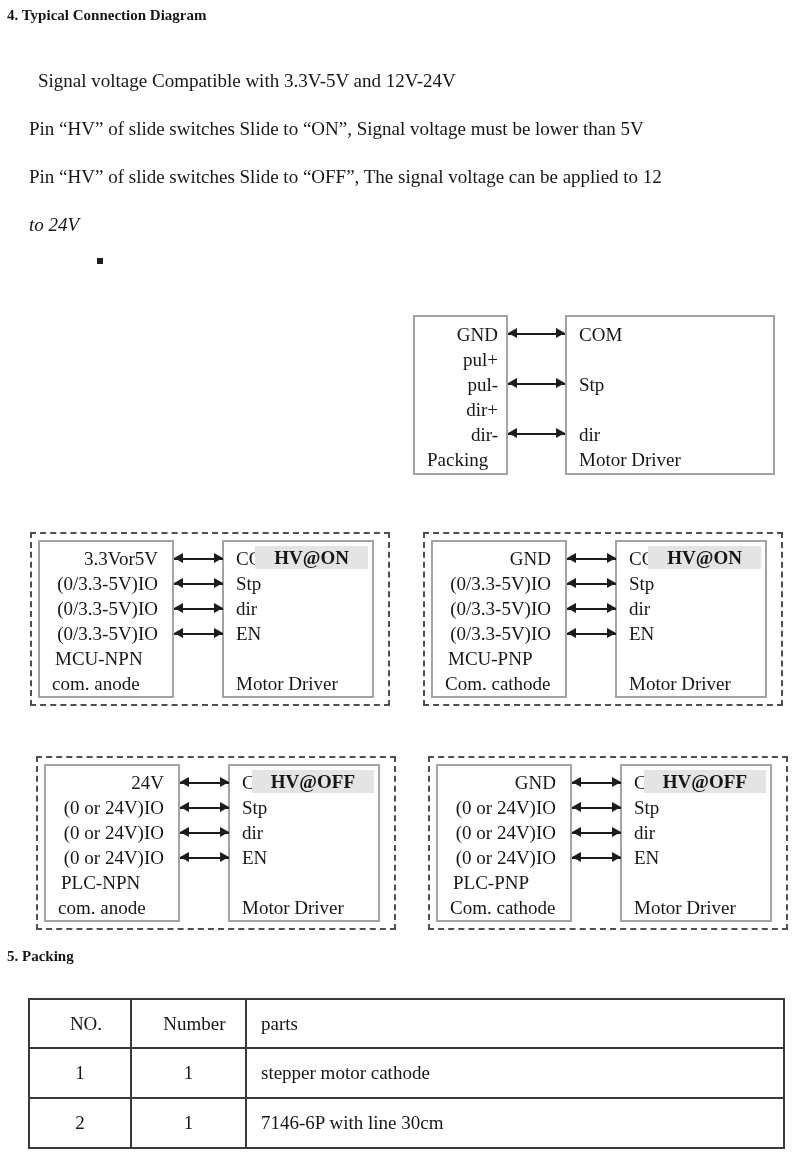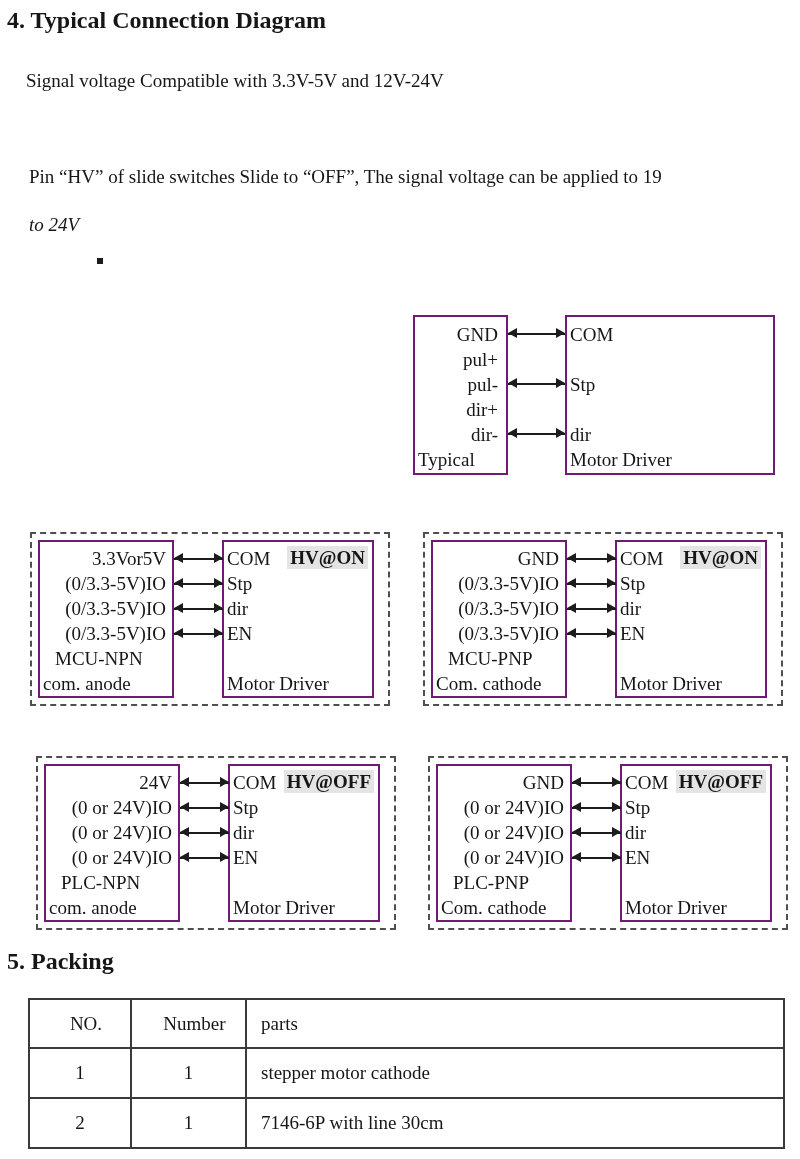--- a/index.html
+++ b/index.html
@@ -1,40 +1,40 @@
 <!DOCTYPE html>
 <html><head>
 <meta charset="utf-8">
 <style>
   html,body{margin:0;padding:0;background:#ffffff;}
   .page{position:relative;width:800px;height:1159px;background:#ffffff;overflow:hidden;
         font-family:"Liberation Serif",serif;color:#161616;}
-  .h1{position:absolute;font-size:24px;font-weight:bold;white-space:nowrap;font-family:Liberation Serif, serif;}
+  .h1{position:absolute;font-size:15px;font-weight:bold;white-space:nowrap;font-family:Liberation Serif, serif;}
   .bodyline{position:absolute;font-size:19px;white-space:nowrap;}
   .stray-dot{position:absolute;left:97px;top:258px;width:6px;height:6px;background:#1c1c1c;}
 
   
-  .box{position:absolute;border:2px solid #701a75;background:#ffffff;box-sizing:border-box;}
+  .box{position:absolute;border:2px solid #a3a3a3;background:#ffffff;box-sizing:border-box;}
   .row{height:25px;line-height:25px;font-size:19px;white-space:nowrap;}
   .ra{text-align:right;padding-right:8px;}
-  .la{text-align:left;padding-left:3px;}
+  .la{text-align:left;padding-left:12px;}
   .ind{padding-left:15px;}
 
   
   .cbox{padding-top:5px;}
 
   
   .ddiag{position:absolute;width:360px;height:174px;border:2px dashed #4f4f4f;box-sizing:border-box;}
   .ddiag .lbox{left:6px;top:6px;width:136px;height:158px;padding-top:4px;}
-  .ddiag .lbox .ra{padding-right:6px;}
+  .ddiag .lbox .ra{padding-right:14px;}
   .ddiag .rbox{left:190px;top:6px;width:152px;height:158px;padding-top:4px;}
   .ddiag .arrow{left:142px;width:49px;}
 
   .badge{position:absolute;top:4px;right:4px;font-weight:bold;font-size:19px;line-height:23px;
-         background:#e4e4e4;padding:0 3px;}
+         background:#e4e4e4;padding:0 19px;}
 
   
   .arrow{position:absolute;height:2px;background:#1c1c1c;}
   .arrow::before{content:"";position:absolute;left:0;top:-4.5px;width:0;height:0;
     border-right:9px solid #1c1c1c;border-top:5.5px solid transparent;border-bottom:5.5px solid transparent;}
   .arrow::after{content:"";position:absolute;right:0;top:-4.5px;width:0;height:0;
     border-left:9px solid #1c1c1c;border-top:5.5px solid transparent;border-bottom:5.5px solid transparent;}
 
   
   .ptable{position:absolute;left:28px;top:998px;width:757px;border-collapse:collapse;
@@ -44,32 +44,33 @@
   .ptable th{height:47px;padding-left:12px;}
   .ptable td{height:48px;}
   .ptable .left{text-align:left;padding-left:14px;}
 </style>
 </head>
 <body>
 
 <div class="page">
 
   <div class="h1" style="left:7px;top:7px;">4. Typical Connection Diagram</div>
-  <div class="bodyline" style="left:26px;top:70px;">Signal voltage Compatible with 3.3V-5V and 12V-24V</div>
-  <div class="bodyline" style="left:29px;top:166px;">Pin “HV” of slide switches Slide to “OFF”, The signal voltage can be applied to 19</div>
+  <div class="bodyline" style="left:38px;top:70px;">Signal voltage Compatible with 3.3V-5V and 12V-24V</div>
+  <div class="bodyline" style="left:29px;top:118px;">Pin “HV” of slide switches Slide to “ON”, Signal voltage must be lower than 5V</div>
+  <div class="bodyline" style="left:29px;top:166px;">Pin “HV” of slide switches Slide to “OFF”, The signal voltage can be applied to 12</div>
   <div class="bodyline" style="left:29px;top:214px;font-style:italic;">to 24V</div>
   <div class="stray-dot"></div>
 
   <div class="box cbox" style="left:413px;top:315px;width:95px;height:160px;">
     <div class="row ra">GND</div>
     <div class="row ra">pul+</div>
     <div class="row ra">pul-</div>
     <div class="row ra">dir+</div>
     <div class="row ra">dir-</div>
-    <div class="row la">Typical</div>
+    <div class="row la">Packing</div>
   </div>
   <div class="box cbox" style="left:565px;top:315px;width:210px;height:160px;">
     <div class="row la">COM</div>
     <div class="row la"></div>
     <div class="row la">Stp</div>
     <div class="row la"></div>
     <div class="row la">dir</div>
     <div class="row la">Motor Driver</div>
   </div>
   <div class="arrow" style="left:508px;top:332.5px;width:57px;"></div>

